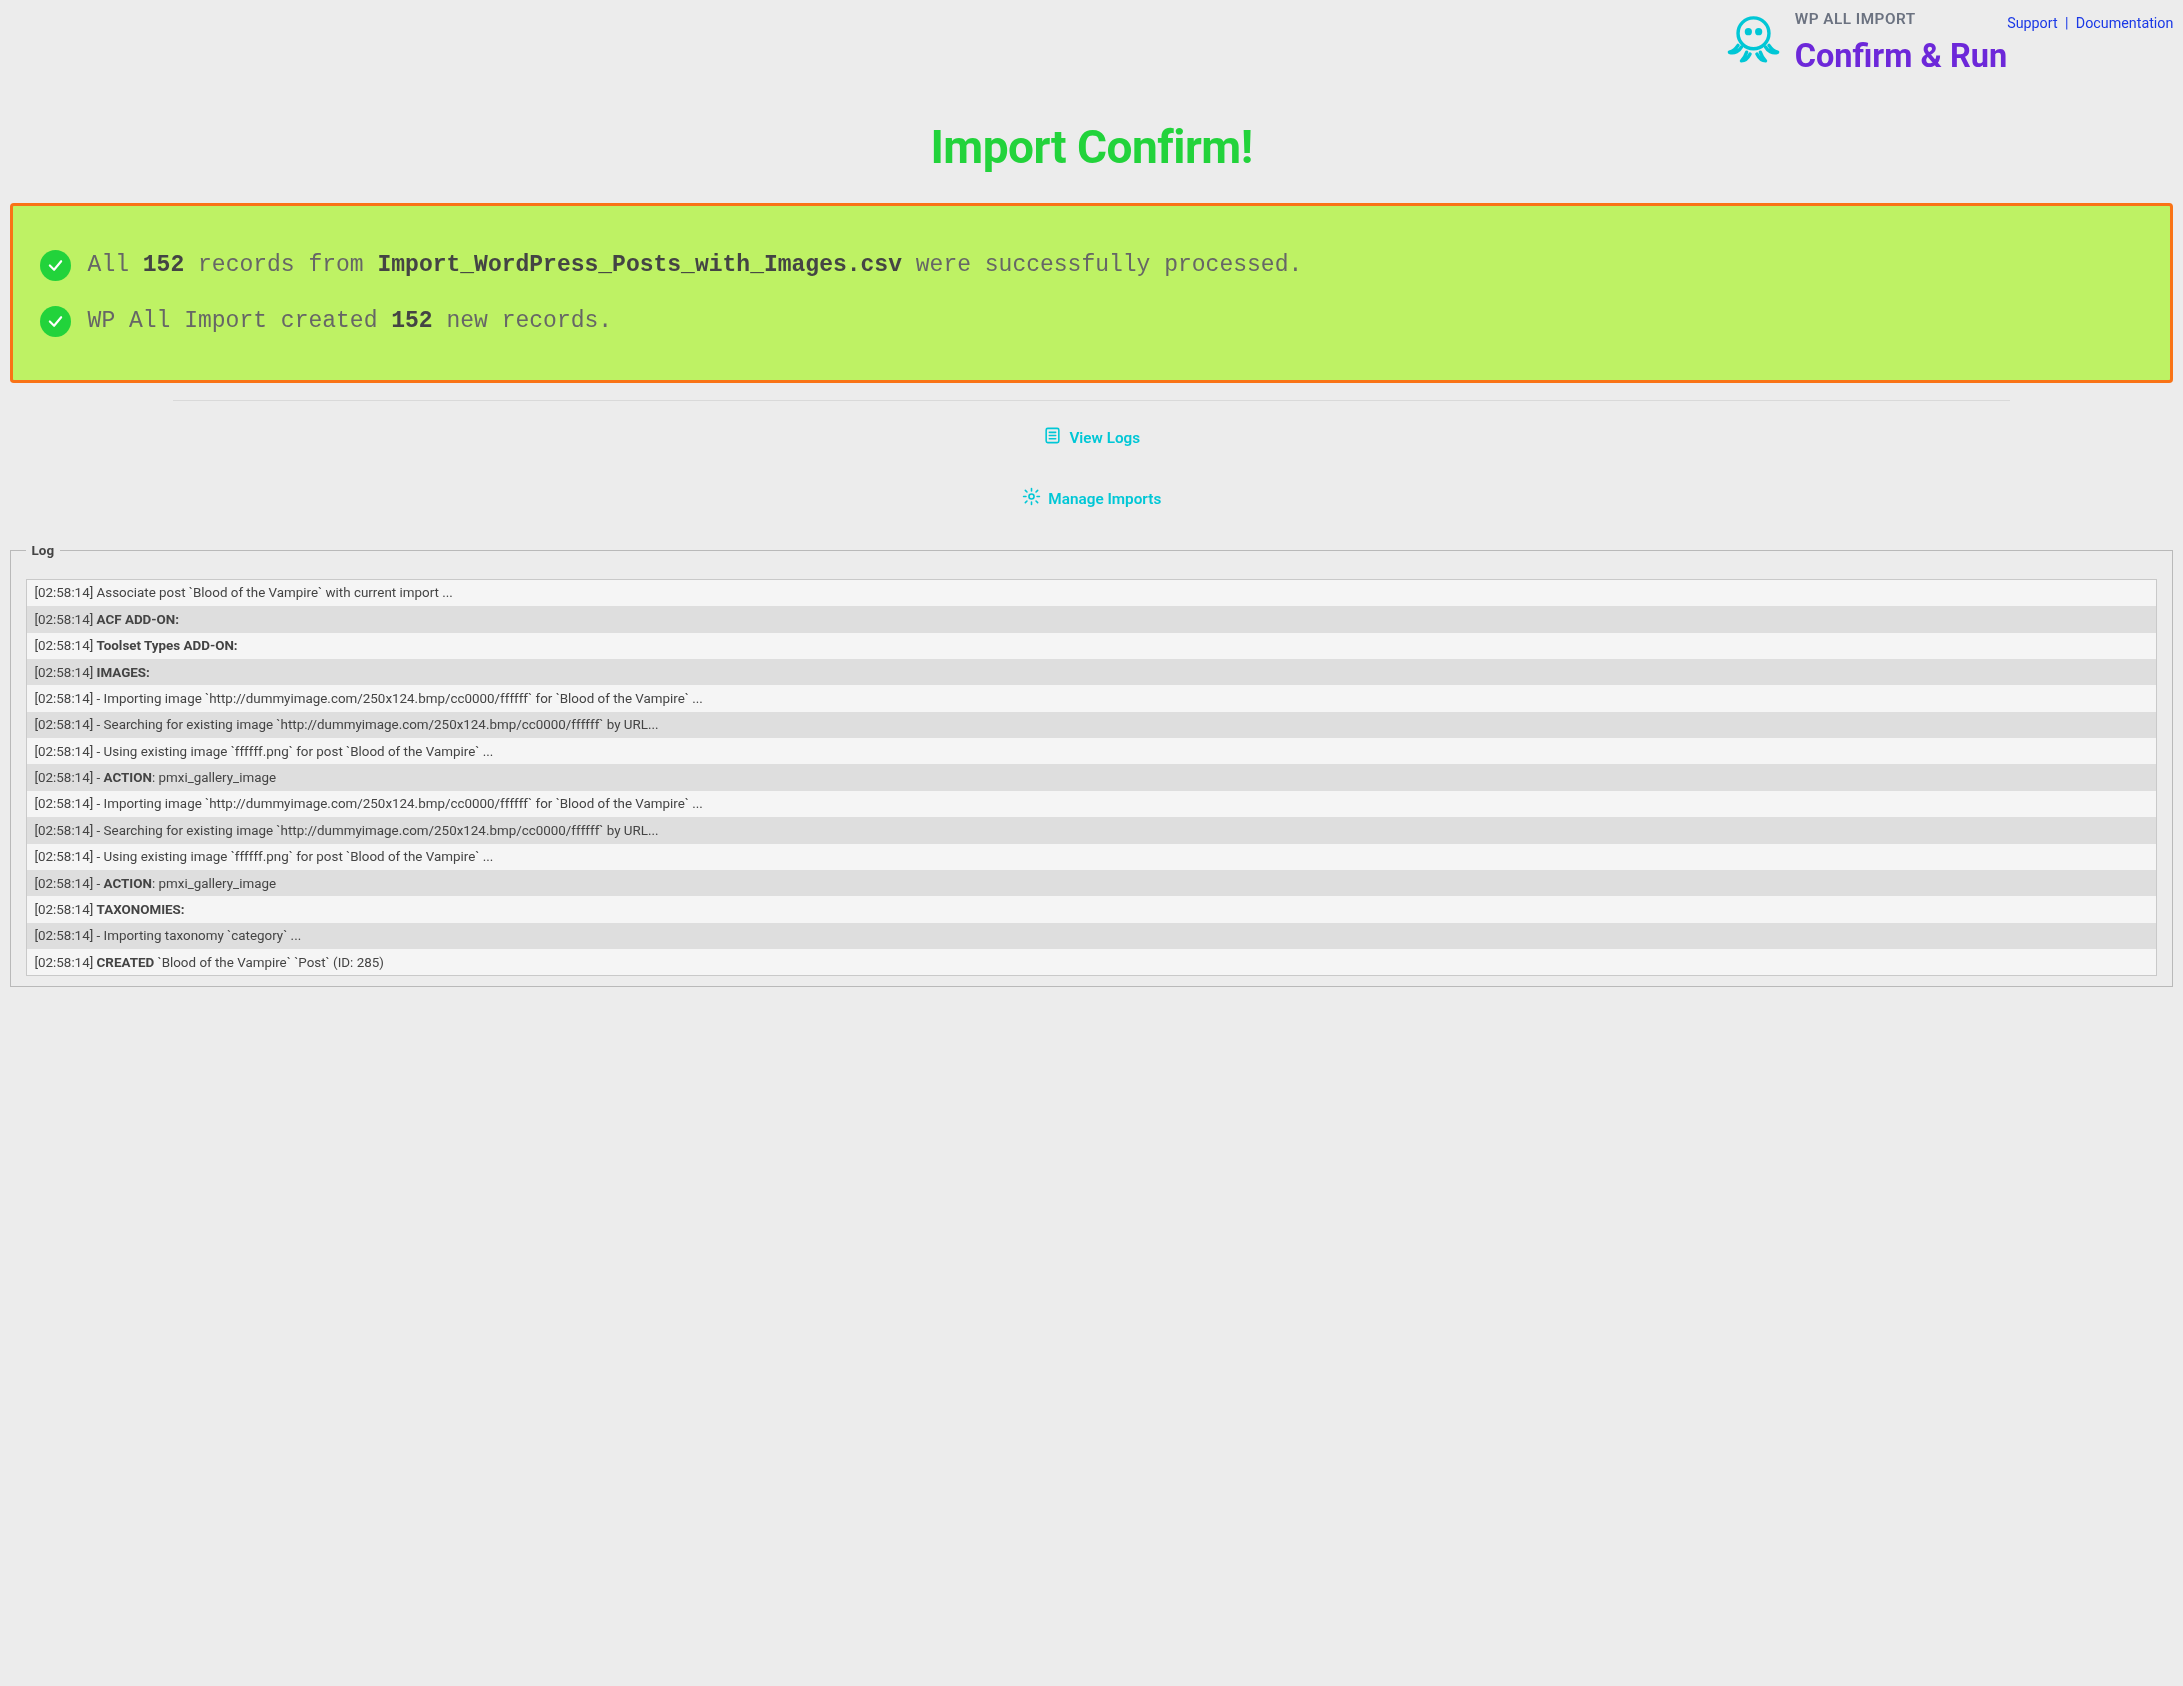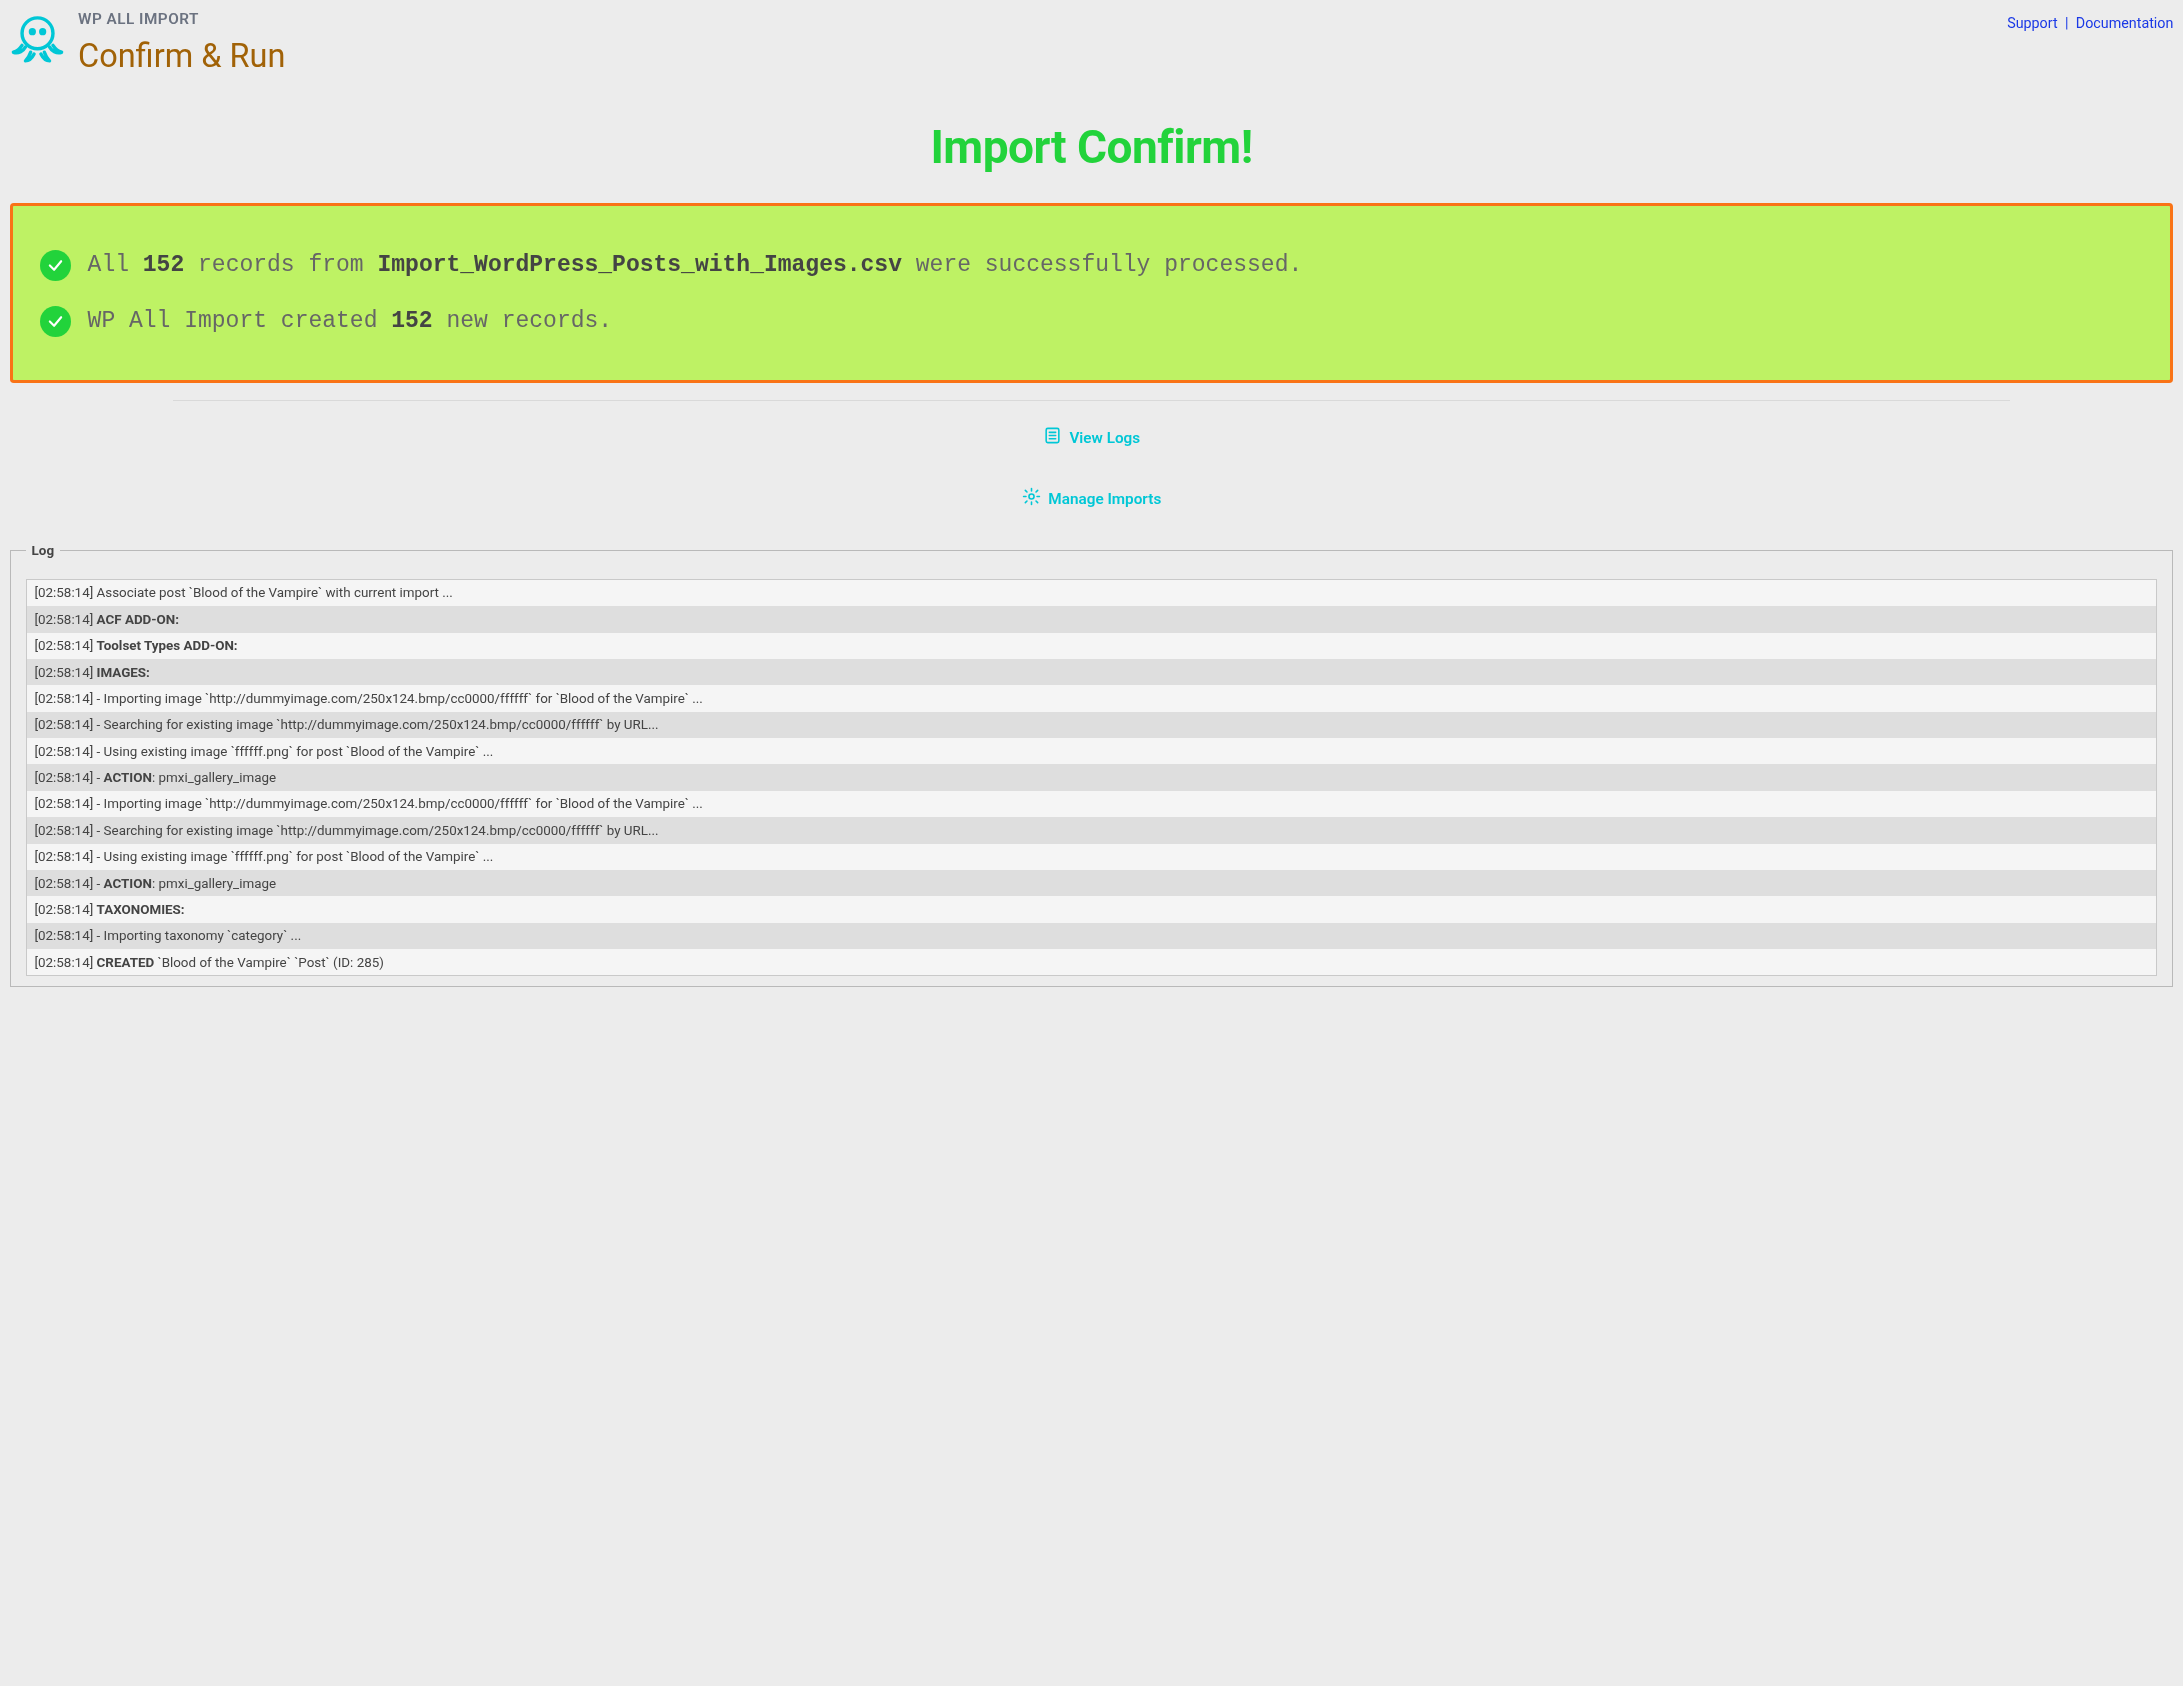--- a/index.html
+++ b/index.html
@@ -8,39 +8,39 @@
     font-family: -apple-system, BlinkMacSystemFont, "Segoe UI", Roboto, Helvetica, Arial, sans-serif;
     background: #ececec;
     color: #444;
     padding: 9.6px 9.6px 19px 9.6px;
   }
 
   
   .header {
     display: flex;
     align-items: flex-start;
-    justify-content: space-between;
+    justify-content: flex-end;
   }
   .brand {
     display: flex;
     align-items: center;
     gap: 13.4px;
   }
   .brand .logo svg { width: 55px; height: 55px; }
   .brand-text .eyebrow {
     font-size: 15.3px;
     letter-spacing: 0.5px;
     color: #6b7280;
     font-weight: 600;
   }
   .brand-text .title {
     font-size: 32.5px;
     line-height: 1;
-    font-weight: 400;
-    color: #a16207;
+    font-weight: 700;
+    color: #6d28d9;
     margin-top: 12px;
   }
   .toplinks {
     font-size: 14.3px;
     color: #1a39e6;
     padding-top: 5.7px;
   }
   .toplinks a { color: #1a39e6; text-decoration: none; }
   .toplinks .sep { color: #1a39e6; margin: 0 3.8px; }
 

